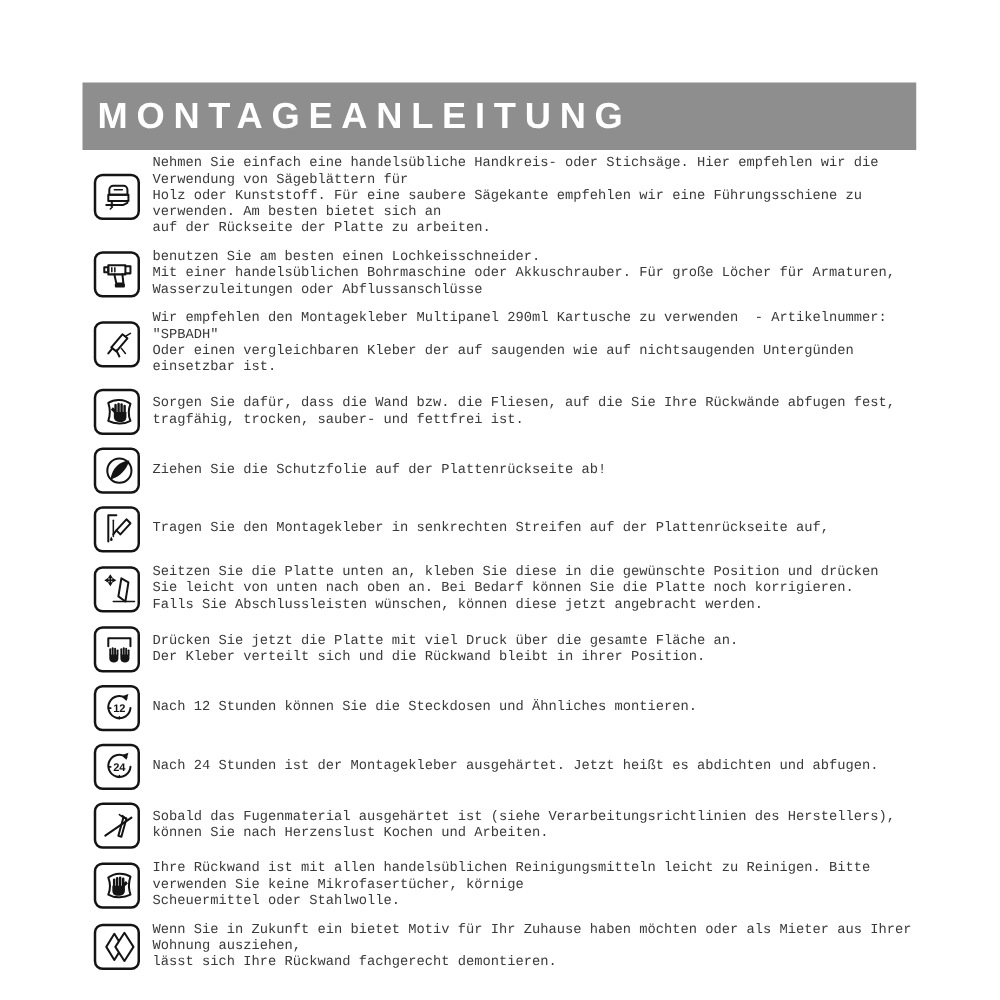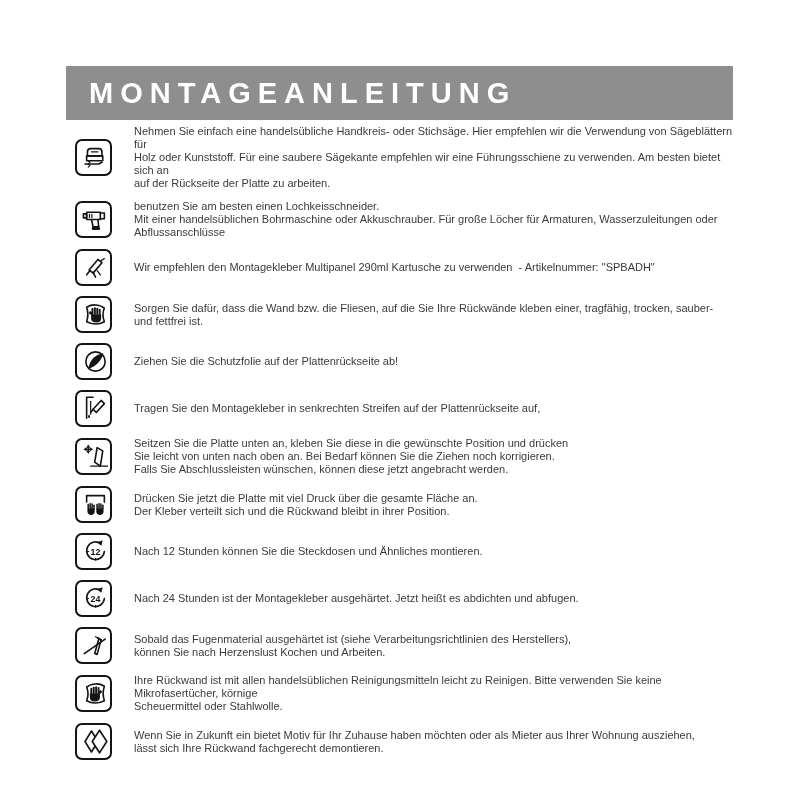--- a/index.html
+++ b/index.html
@@ -6,34 +6,34 @@
   body{
     width:800px;height:800px;background:#ffffff;position:relative;overflow:hidden;
     font-family:"Liberation Sans", sans-serif;
   }
   .page{position:absolute;left:66px;top:66px;width:667px;}
   .banner{
     height:54px;background:var(--banner-bg,#8e8e8e);
     display:flex;align-items:center;padding-left:11px;box-sizing:border-box;
   }
   .banner h1{
-    margin:12px;color:var(--banner-text,#ffffff);
+    margin:1px;color:var(--banner-text,#ffffff);
     font-size:29px;font-weight:bold;letter-spacing:7px;white-space:nowrap;
   }
   .steps{margin-top:5px;}
   .step{display:flex;align-items:center;min-height:37px;margin-bottom:10px;}
   .iconbox{
     flex:0 0 auto;width:37px;height:37px;box-sizing:border-box;
     border:2.5px solid var(--icon-stroke,#141414);border-radius:7px;background:#fff;
     display:flex;align-items:center;justify-content:flex-end;margin-left:9px;
   }
   .iconbox svg{display:block;}
   .step .text{
-    margin-left:22px;color:var(--body-text,#3a3a3a);
-    font-size:11px;line-height:13px;white-space:pre-wrap;
+    margin-left:10px;color:var(--body-text,#3a3a3a);
+    font-size:11px;line-height:13px;white-space:pre-wrap;font-family:Liberation Mono, monospace;
   }
   svg .ln{stroke:var(--icon-stroke,#141414);stroke-width:2;fill:none;stroke-linecap:round;stroke-linejoin:round;}
   svg .ln-thin{stroke:var(--icon-stroke,#141414);stroke-width:1.5;fill:none;stroke-linecap:round;}
   svg .fl{fill:var(--icon-stroke,#141414);stroke:none;}
   svg .wh{fill:#ffffff;}
   svg text{font-family:"Liberation Sans", sans-serif;}
 </style>
 </head>
 <body style="--banner-bg: #8e8e8e; --banner-text: #ffffff; --body-text: #3a3a3a; --icon-stroke: #141414;">
 
@@ -72,38 +72,38 @@
   <section class="step">
     <span class="iconbox">
           <svg viewBox="0 0 36 36" width="29" height="29">
             <path class="ln" d="M10 21L21 8l5 4L15 25z"></path>
             <path class="ln" d="M11 22l-4 5"></path>
             <path class="ln" d="M15 24l3 6"></path>
             <path class="ln-thin" d="M20 22l4 5"></path>
             <path class="ln-thin" d="M24 10l5-3"></path>
           </svg>
         </span>
-    <div class="text"><div>Wir empfehlen den Montagekleber Multipanel 290ml Kartusche zu verwenden  - Artikelnummer: "SPBADH"</div></div>
+    <div class="text"><div>Wir empfehlen den Montagekleber Multipanel 290ml Kartusche zu verwenden  - Artikelnummer: "SPBADH"</div><div>Oder einen vergleichbaren Kleber der auf saugenden wie auf nichtsaugenden Untergünden einsetzbar ist.</div></div>
   </section>
 
   <section class="step">
     <span class="iconbox">
           <svg viewBox="0 0 36 36" width="29" height="29">
             <path class="ln wh" d="M7 9c6-4 16-4 22 1-2 5-2 12 0 17-7 4-16 3-22 0 2-6 2-12 0-18z"></path>
             <g class="fl">
               <rect x="13" y="10" width="2.4" height="9" rx="1.2"></rect>
               <rect x="16" y="9" width="2.4" height="10" rx="1.2"></rect>
               <rect x="19" y="9.5" width="2.4" height="9.5" rx="1.2"></rect>
               <rect x="22" y="11" width="2.4" height="8" rx="1.2"></rect>
               <path d="M12.5 18h12.5v5c0 3-2 5-6 5s-6.5-2-6.5-5z"></path>
               <path d="M13 19l-3.5-3 2-2.5 3.5 3z"></path>
             </g>
           </svg>
         </span>
-    <div class="text"><div>Sorgen Sie dafür, dass die Wand bzw. die Fliesen, auf die Sie Ihre Rückwände kleben einer, tragfähig, trocken, sauber- und fettfrei ist.</div></div>
+    <div class="text"><div>Sorgen Sie dafür, dass die Wand bzw. die Fliesen, auf die Sie Ihre Rückwände abfugen fest, tragfähig, trocken, sauber- und fettfrei ist.</div></div>
   </section>
 
   <section class="step">
     <span class="iconbox">
           <svg viewBox="0 0 36 36" width="29" height="29">
             <circle class="ln" cx="18" cy="18" r="12"></circle>
             <path class="fl" d="M9 27C11 15 18 9 28 8 25 17 19 24 9 27z"></path>
           </svg>
         </span>
     <div class="text"><div>Ziehen Sie die Schutzfolie auf der Plattenrückseite ab!</div></div>
@@ -130,21 +130,21 @@
               <path d="M9 15l2.5-4h-5z"></path>
               <path d="M3 9l4-2.5v5z"></path>
               <path d="M15 9l-4-2.5v5z"></path>
               <rect x="8.2" y="6" width="1.6" height="6"></rect>
               <rect x="6" y="8.2" width="6" height="1.6"></rect>
             </g>
             <path class="ln" d="M20 7l7 4-3 19-7-5z"></path>
             <path class="ln-thin" d="M12 30h21"></path>
           </svg>
         </span>
-    <div class="text"><div>Seitzen Sie die Platte unten an, kleben Sie diese in die gewünschte Position und drücken</div><div>Sie leicht von unten nach oben an. Bei Bedarf können Sie die Ziehen noch korrigieren.</div><div>Falls Sie Abschlussleisten wünschen, können diese jetzt angebracht werden.</div></div>
+    <div class="text"><div>Seitzen Sie die Platte unten an, kleben Sie diese in die gewünschte Position und drücken</div><div>Sie leicht von unten nach oben an. Bei Bedarf können Sie die Platte noch korrigieren.</div><div>Falls Sie Abschlussleisten wünschen, können diese jetzt angebracht werden.</div></div>
   </section>
 
   <section class="step">
     <span class="iconbox">
           <svg viewBox="0 0 36 36" width="29" height="29">
             <path class="ln" d="M7 15V7h22v8"></path>
             <g class="fl">
               <rect x="8" y="17" width="1.9" height="7" rx="0.9"></rect>
               <rect x="10.4" y="16" width="1.9" height="8" rx="0.9"></rect>
               <rect x="12.8" y="16.5" width="1.9" height="7.5" rx="0.9"></rect>

